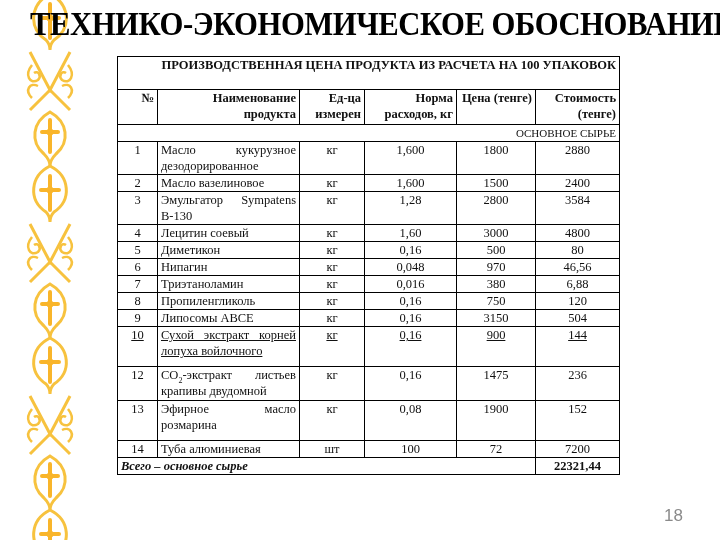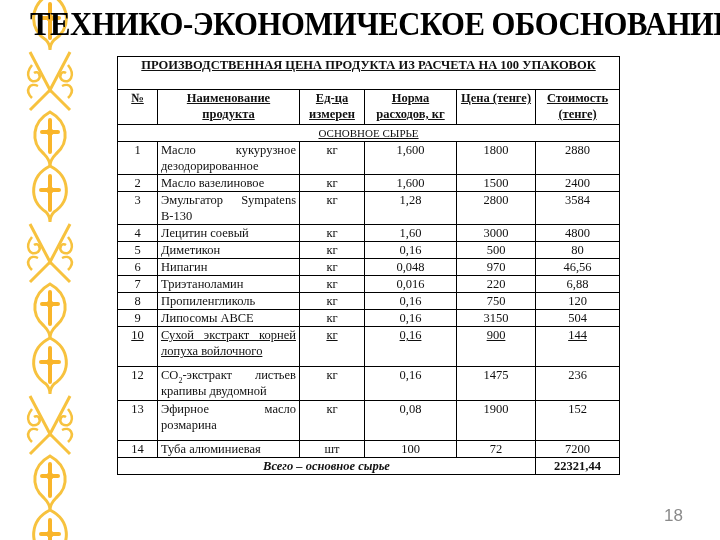--- a/index.html
+++ b/index.html
@@ -20,29 +20,29 @@
   }
   table.cost {
     position: absolute; left: 117px; top: 56px; width: 502px;
     border-collapse: collapse; table-layout: fixed;
     font-size: 12.5px; line-height: 16px; background: #fff;
   }
   table.cost td, table.cost th {
     border: 1px solid #000; padding: 0 3px; vertical-align: top;
     overflow: hidden;
   }
-  table.cost th { font-weight: bold; text-align: center; text-decoration: underline; }
+  table.cost th { font-weight: bold; text-align: right; }
   .c-num { text-align: center; }
   .c-name { text-align: justify; text-align-last: left; }
   .c-center { text-align: center; }
   .title-row th { height: 32px; font-size: 12.5px; }
   .head-row th { height: 34px; }
   .section-row th { height: 16px; }
   .total-row td { height: 16px; }
-  .total-label { font-style: italic; font-weight: bold; text-align: center; }
+  .total-label { font-style: italic; font-weight: bold; text-align: left; }
   .total-value { font-weight: bold; text-align: center; }
   .page-num {
     position: absolute; left: 664px; top: 506px;
     font-family: "Liberation Sans", "DejaVu Sans", sans-serif;
     font-size: 17px; color: #8a8a8a;
   }
   sub { font-size: 8px; line-height: 0; }
 </style>
 </head>
 <body>
@@ -147,21 +147,21 @@
         <td class="c-center">кг</td>
         <td class="c-center">0,048</td>
         <td class="c-center">970</td>
         <td class="c-center">46,56</td>
       </tr>
       <tr style="height: 17px;">
         <td class="c-num">7</td>
         <td class="c-name">Триэтаноламин</td>
         <td class="c-center">кг</td>
         <td class="c-center">0,016</td>
-        <td class="c-center">220</td>
+        <td class="c-center">380</td>
         <td class="c-center">6,88</td>
       </tr>
       <tr style="height: 17px;">
         <td class="c-num">8</td>
         <td class="c-name">Пропиленгликоль</td>
         <td class="c-center">кг</td>
         <td class="c-center">0,16</td>
         <td class="c-center">750</td>
         <td class="c-center">120</td>
       </tr>

